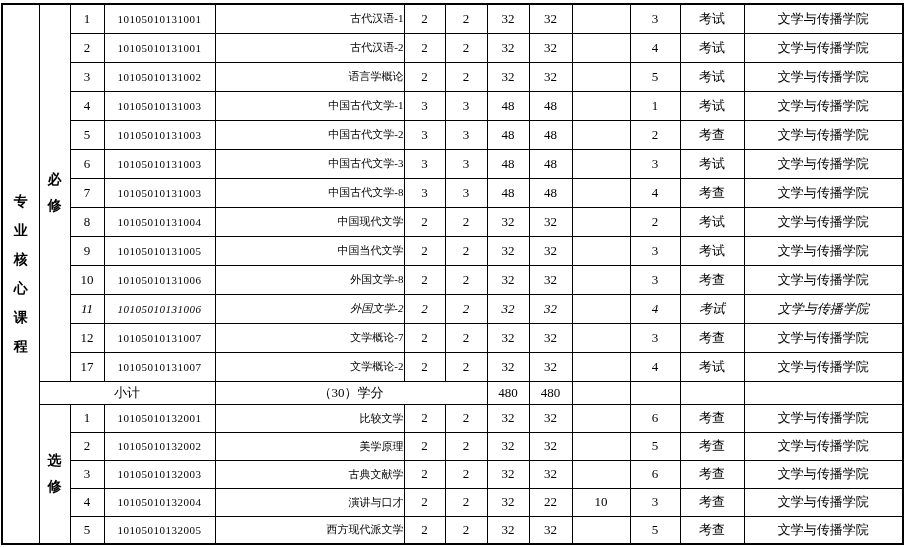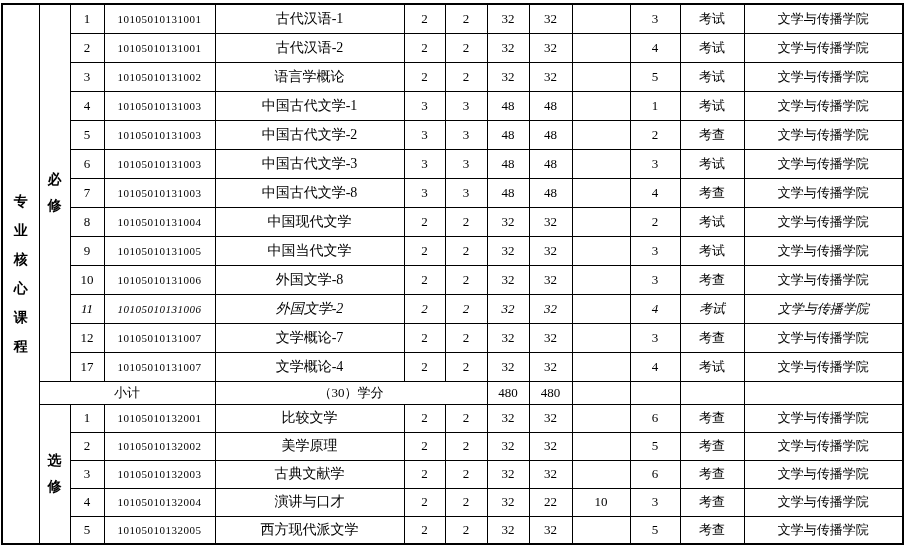--- a/index.html
+++ b/index.html
@@ -5,21 +5,21 @@
   * { margin:0; padding:0; box-sizing:border-box; }
   html,body { width:904px; height:547px; background:#ffffff; overflow:hidden;
               font-family:"Liberation Serif", serif; color:#000000; }
   .page { position:relative; width:904px; height:547px; }
   table.course-table { position:absolute; left:1px; top:3px; width:901px;
                        border-collapse:collapse; table-layout:fixed;
                        border:2px solid #000; }
   td { border:1px solid #000; text-align:center; vertical-align:middle;
        font-size:13px; padding:0; overflow:hidden; white-space:nowrap; }
   td.code-cell { letter-spacing:0.5px; font-size:11px; }
-  td.name-cell { font-size:14px; }
+  td.name-cell { font-size:11px;text-align:right; }
   td.vcell div { margin:0 auto; font-weight:bold; font-size:14px; }
   td.vcell.group-cell div { line-height:29px; }
   td.vcell.type-cell  div { line-height:26px; }
   td.subtotal-label-cell { font-weight:normal; }
 </style>
 </head>
 <body>
 
 <div class="page">
   <table class="course-table">
@@ -197,21 +197,21 @@
           <td>32</td>
           <td>32</td>
           <td></td>
           <td>3</td>
           <td>考查</td>
           <td>文学与传播学院</td>
         </tr>
         <tr style="height: 29px;">
           <td>17</td>
           <td class="code-cell">10105010131007</td>
-          <td class="name-cell">文学概论-4</td>
+          <td class="name-cell">文学概论-2</td>
           <td>2</td>
           <td>2</td>
           <td>32</td>
           <td>32</td>
           <td></td>
           <td>4</td>
           <td>考试</td>
           <td>文学与传播学院</td>
         </tr>
         <tr style="height: 23px;">

